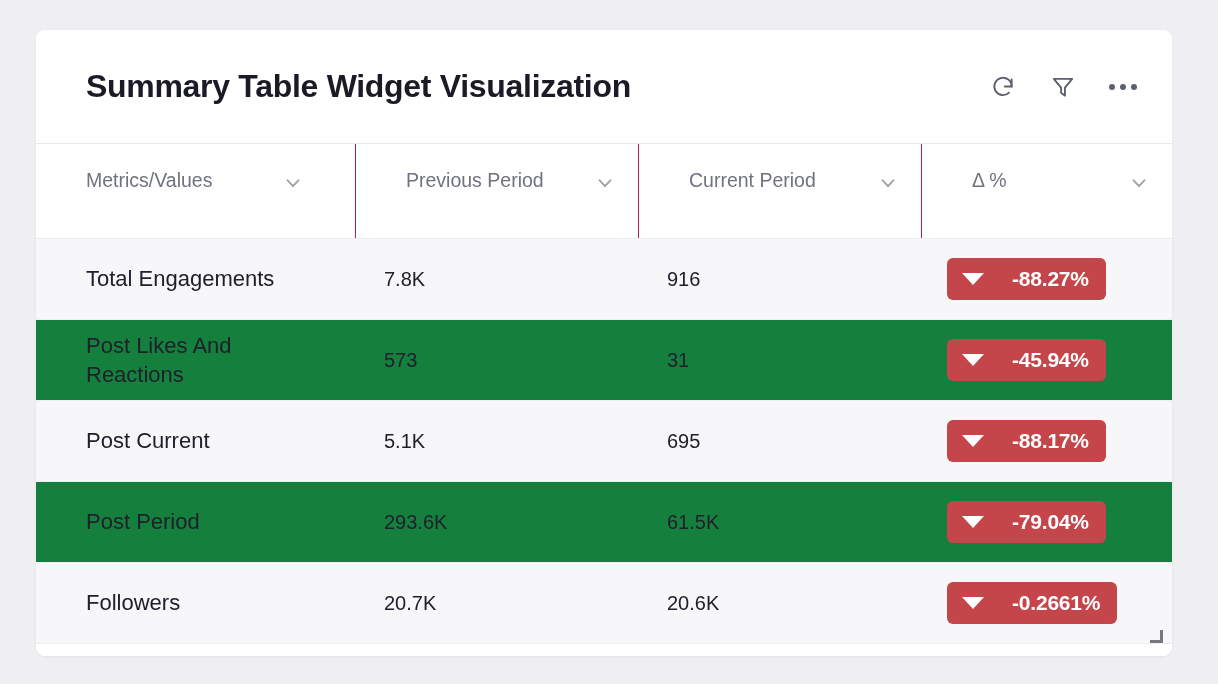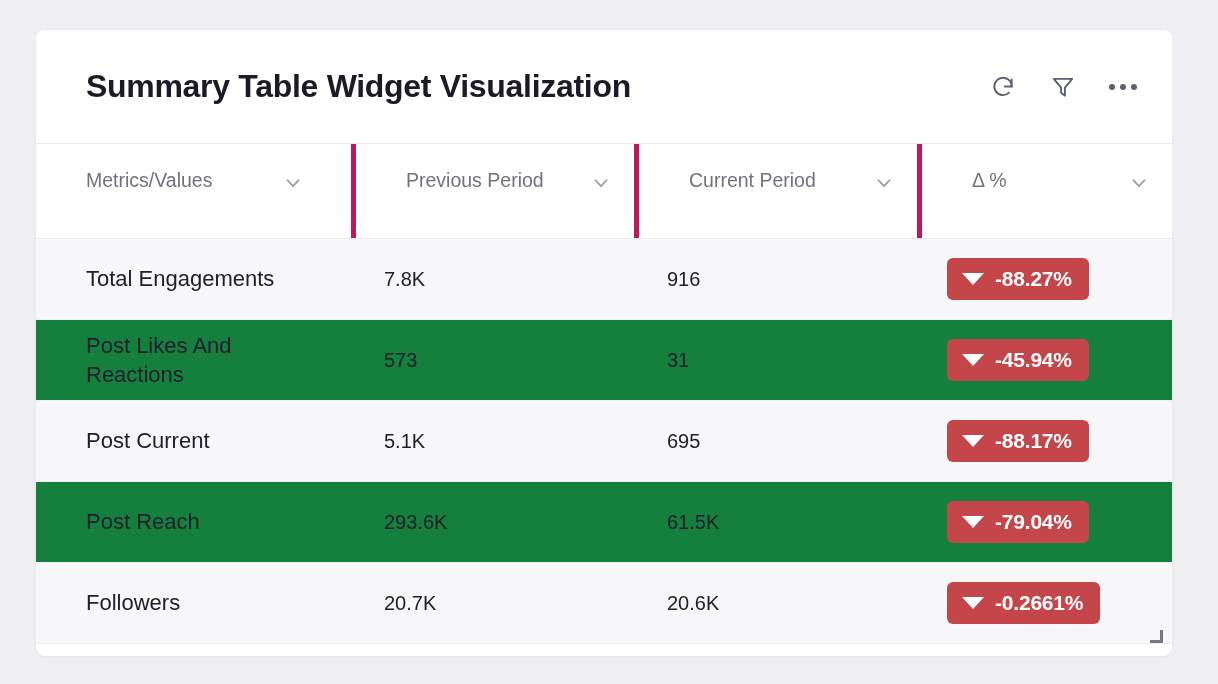--- a/index.html
+++ b/index.html
@@ -91,21 +91,21 @@
     height: 94px;
     flex: 0 0 94px;
     border-bottom: 1px solid #e9e9ee;
     background: #ffffff;
   }
   .th {
     box-sizing: border-box;
     display: flex;
     align-items: flex-start;
     padding: 24px 18px 0 18px;
-    border-right: 5px solid #be185d;
+    border-right: 1px solid #be185d;
     cursor: pointer;
     position: relative;
   }
   .th:last-child { border-right: none; }
   .th-label {
     font-size: 19.5px;
     color: #70737f;
     line-height: 1.32;
     padding-left: 32px;
     flex: 1 1 auto;
@@ -157,21 +157,21 @@
     max-width: 200px;
   }
   .cell-value {
     font-size: 20px;
     color: #20202c;
   }
 
   .delta-badge {
     display: inline-flex;
     align-items: center;
-    gap: 11px;
+    gap: 28px;
     background: #c4454a;
     border-radius: 6px;
     padding: 9px 17px 9px 15px;
     color: #ffffff;
     font-size: 21px;
     font-weight: 700;
     letter-spacing: -0.2px;
     white-space: nowrap;
   }
   .tri-down {
@@ -325,21 +325,21 @@
         <div class="td col4">
           <span class="delta-badge">
             <span class="tri-down"></span>
             <span>-88.17%</span>
           </span>
         </div>
       </div>
 
       <div class="trow even">
         <div class="td col1">
-          <span class="metric-name">Post Reach</span>
+          <span class="metric-name">Post Period</span>
         </div>
         <div class="td col2">
           <span class="cell-value">293.6K</span>
         </div>
         <div class="td col3">
           <span class="cell-value">61.5K</span>
         </div>
         <div class="td col4">
           <span class="delta-badge">
             <span class="tri-down"></span>

